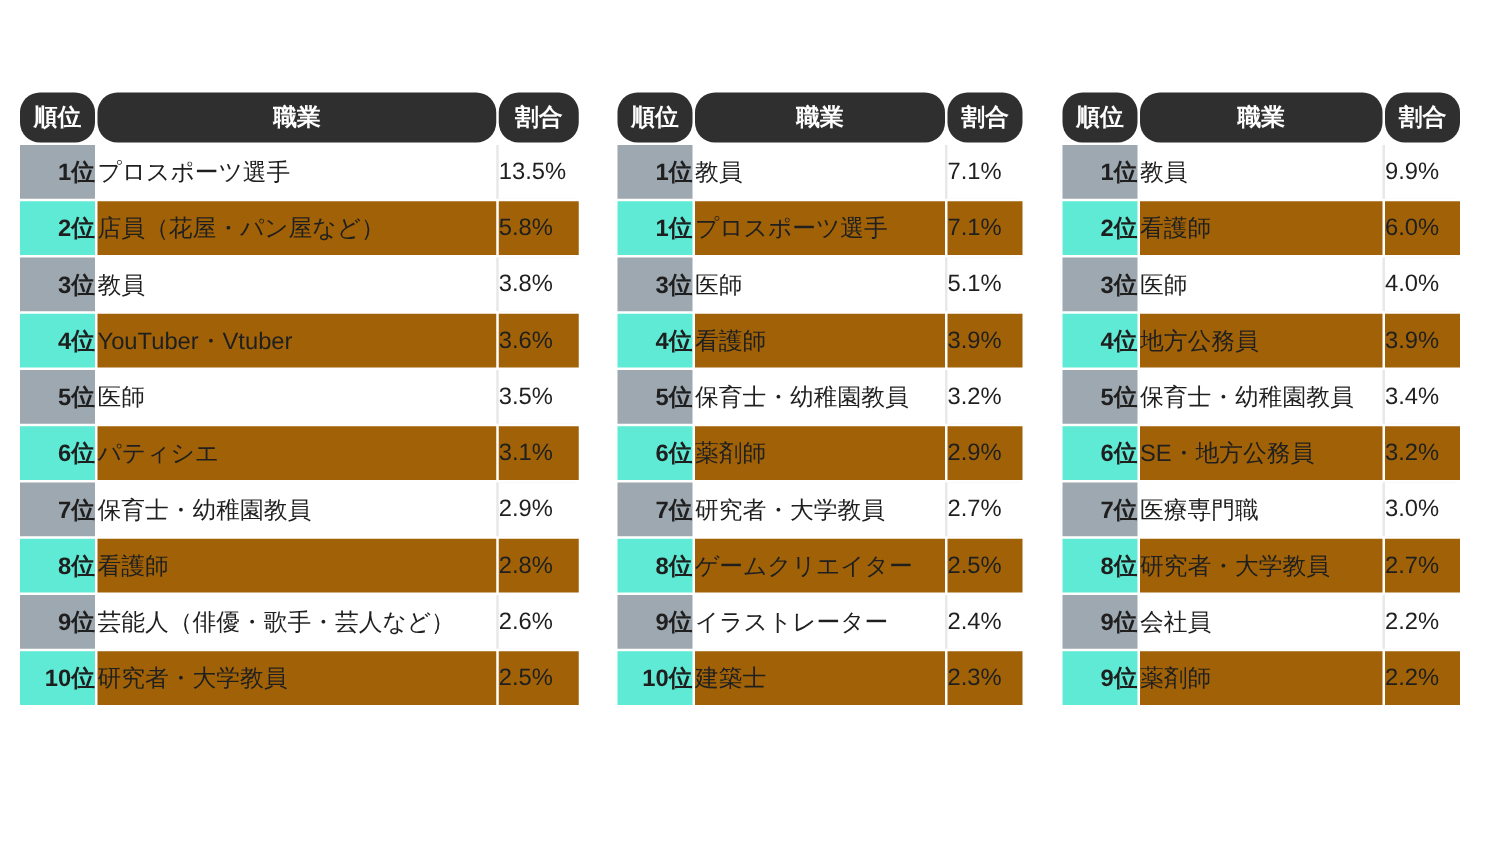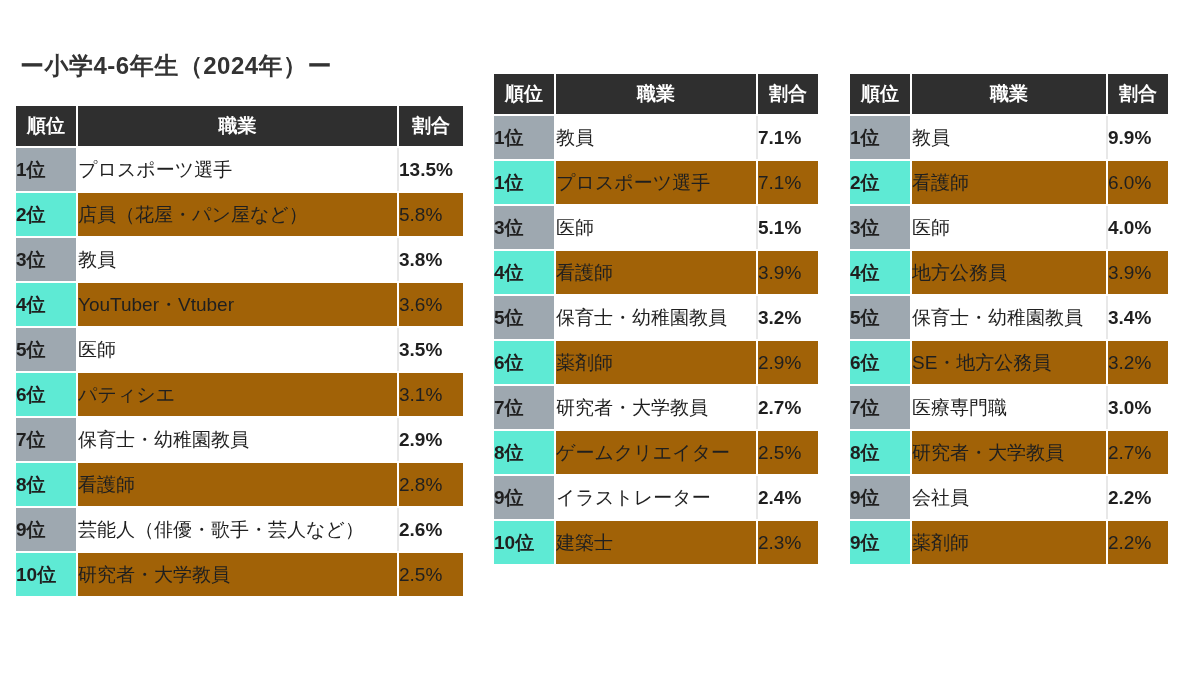--- a/index.html
+++ b/index.html
@@ -41,53 +41,53 @@
   .s2 table.rank-table { width: 322px; }
 
   table.rank-table th {
     background: #2f2f2f;
     color: #ffffff;
     font-size: 19px;
     font-weight: bold;
     height: 40px;
     text-align: center;
     padding: 0;
+    border-radius: 16px;
   }
   table.rank-table td {
     height: 43px;
     font-size: 19px;
     color: #1f1f1f;
     padding: 0;
     vertical-align: middle;
     white-space: nowrap;
     overflow: hidden;
   }
   td.rank {
-    text-align: left;
+    text-align: right;
     color: #ffffff;
     font-weight: bold;
     font-size: 19px;
     margin-top: 21px;
   }
   td.occupation { padding-left: 13px; text-align: left; }
   td.share      { padding-left: 12px; text-align: left; }
 
   tr.odd  td             { background: #ffffff; }
   tr.odd  td.rank        { background: #9ea8b0; }
-  tr.odd  td.share       { box-shadow: -2px 0 0 0 #e8e8e8; font-weight: bold; }
+  tr.odd  td.share       { box-shadow: -2px 0 0 0 #e8e8e8; }
   tr.even td             { background: #a16207; }
   tr.even td.rank        { background: #5eead4; }
 </style>
 </head>
 <body>
 
 <div class="canvas">
 
   <section class="table-section s0">
-    <h2 class="table-title">ー小学4-6年生（2024年）ー</h2>
     <table class="rank-table">
       <colgroup>
         <col style="width:60px">
           <col style="width:319px">
           <col style="width:64px">
       </colgroup>
       <thead>
         <tr>
           <th>順位</th>
           <th>職業</th>

